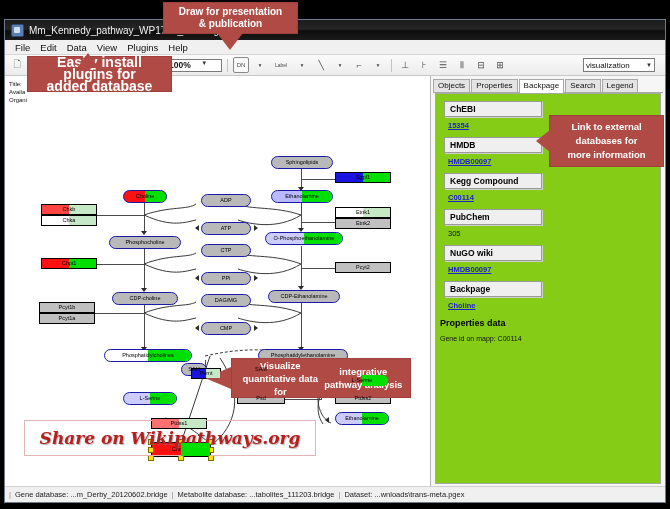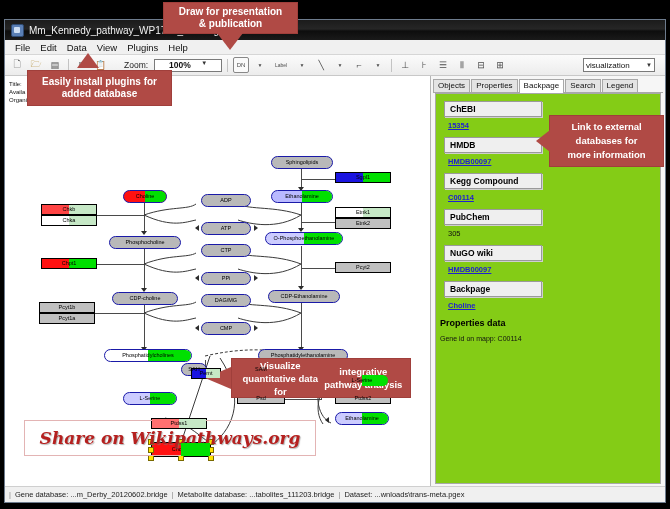--- a/index.html
+++ b/index.html
@@ -551,21 +551,21 @@
     </div>
 
   </div>
 
   <div class="callout" style="left:163px;top:2px;width:135px;height:32px;flex-direction:column;font-size:10px;">
     <span>Draw for presentation</span>
     <span>&amp; publication</span>
   </div>
   <div class="cpoint down" style="left:217px;top:33px;"></div>
 
-  <div class="callout" style="left:27px;top:70px;width:145px;height:36px;flex-direction:column;font-size:10px;">
+  <div class="callout" style="left:27px;top:56px;width:145px;height:36px;flex-direction:column;font-size:14px;">
     <span>Easily install plugins for</span>
     <span>added database</span>
   </div>
   <div class="cpoint up" style="left:77px;top:53px;"></div>
 
   <div class="callout" style="left:549px;top:115px;width:115px;height:52px;flex-direction:column;font-size:9.5px;line-height:14px;">
     <span>Link  to external</span>
     <span>databases  for</span>
     <span>more information</span>
   </div>

